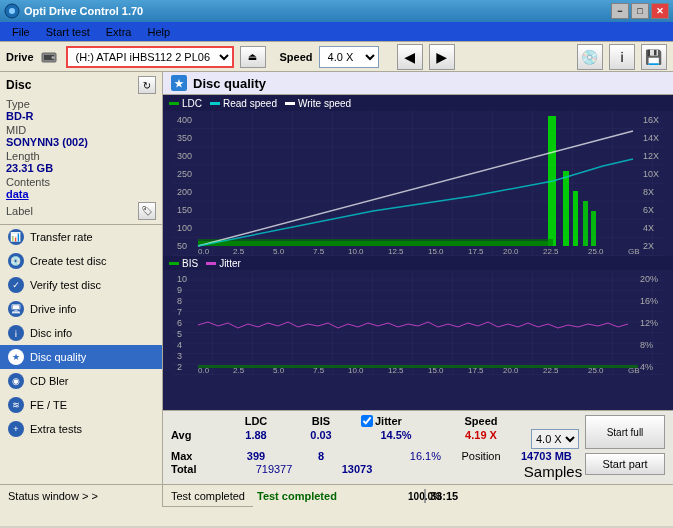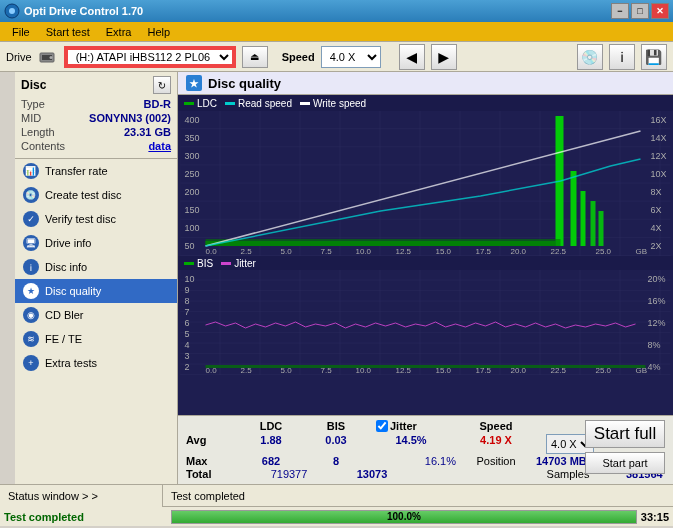--- a/index.html
+++ b/index.html
@@ -22,21 +22,21 @@
     .title-btn {
       width: 18px; height: 16px; background: #c0c0c0;
       border: 1px solid #808080; font-size: 9px; cursor: pointer;
       display: flex; align-items: center; justify-content: center;
       color: black; font-weight: bold;
     }
     .title-btn.close { background: #e04040; color: white; }
 
     
     .menu-bar {
-      background: #eab308;
+      background: #1d4ed8;
       height: 20px;
       display: flex;
       align-items: center;
       padding: 8px 4px;
       border-bottom: 1px solid #aca899;
     }
     .menu-item {
       padding: 2px 8px;
       font-size: 11px;
       cursor: pointer;
@@ -46,25 +46,25 @@
     
     .drive-bar {
       background: #ece9d8;
       height: 30px;
       display: flex;
       align-items: center;
       padding: 0 6px;
       border-bottom: 1px solid #aca899;
       gap: 6px;
     }
-    .drive-label { font-size: 11px; font-weight: normal; }
+    .drive-label { font-size: 11px; font-weight: bold; }
     .drive-select {
       height: 22px;
       font-size: 11px;
-      border: 4px solid #ef4444;
+      border: 2px solid #ef4444;
       background: white;
       padding: 0 4px;
       flex: 1;
       max-width: 220px;
     }
     .drive-btn {
       width: 26px; height: 22px;
       background: linear-gradient(to bottom, #fff, #ddd);
       border: 1px solid #999;
       cursor: pointer;
@@ -83,21 +83,20 @@
       border: 1px solid #999;
       cursor: pointer;
       display: flex; align-items: center; justify-content: center;
       font-size: 14px;
     }
 
     
     .main-layout {
       display: flex;
       height: calc(528px - 22px - 20px - 30px - 24px - 20px);
-      padding-left: 15px;
     }
 
     
     .sidebar {
       width: 163px;
       background: #ece9d8;
       border-right: 1px solid #aca899;
       display: flex;
       flex-direction: column;
     }
@@ -118,20 +117,21 @@
       border: 1px solid #999;
       cursor: pointer;
       font-size: 10px;
       display: flex; align-items: center; justify-content: center;
     }
     .disc-row {
       display: flex;
       justify-content: space-between;
       margin-bottom: 2px;
       font-size: 11px;
+      flex-direction: column;
     }
     .disc-key { color: #444; }
     .disc-value { color: #00008b; font-weight: bold; }
     .disc-value.link { color: #0000cc; text-decoration: underline; cursor: pointer; }
 
     .label-row {
       display: flex;
       align-items: center;
       justify-content: space-between;
       font-size: 11px;
@@ -197,21 +197,21 @@
     .legend-dot.write { background: #ffffff; }
     .legend-dot.bis { background: #00aa00; }
     .legend-dot.jitter { background: #cc44cc; }
 
     
     .status-bar {
       height: 42px;
       background: #ece9d8;
       border-top: 1px solid #aca899;
       display: flex;
-      flex-direction: column;
+      flex-direction: row;
     }
     .status-top {
       display: flex;
       align-items: center;
       height: 22px;
       border-bottom: 1px solid #aca899;
     }
     .status-window-btn {
       width: 163px;
       height: 22px;
@@ -335,20 +335,24 @@
         <span class="disc-value">SONYNN3 (002)</span>
       </div>
       <div class="disc-row">
         <span class="disc-key">Length</span>
         <span class="disc-value">23.31 GB</span>
       </div>
       <div class="disc-row">
         <span class="disc-key">Contents</span>
         <span class="disc-value link">data</span>
       </div>
+      <div class="label-row">
+        <span class="disc-key">Label</span>
+        <div class="label-icon-btn">🏷</div>
+      </div>
     </div>
 
     <div>
       <div class="nav-item">
         <div class="nav-icon blue">📊</div>
         <span>Transfer rate</span>
       </div>
       <div class="nav-item">
         <div class="nav-icon blue">💿</div>
         <span>Create test disc</span>
@@ -548,38 +552,38 @@
         <span style="width:80px; text-align:center; color:#cc0000; font-weight:bold;">4.19 X</span>
         <span style="margin-left:10px;">
           <select style="height:20px; font-size:11px; border:1px solid #7f9db9;">
             <option>4.0 X</option>
           </select>
         </span>
       </div>
 
       <div style="display:flex; gap:0; font-size:11px; margin-bottom:1px;">
         <span style="width:50px; font-weight:bold;">Max</span>
-        <span style="width:70px; text-align:center; color:#00008b; font-weight:bold;">682</span>
+        <span style="width:70px; text-align:center; color:#00008b; font-weight:bold;">399</span>
         <span style="width:60px; text-align:center; color:#00008b; font-weight:bold;">8</span>
         <span style="width:90px; text-align:right; color:#00008b; font-weight:normal;">16.1%</span>
         <span style="width:80px; text-align:center; font-size:11px;">Position</span>
         <span style="text-align:center; color:#00008b; font-weight:bold;">14703 MB</span>
       </div>
 
       <div style="display:flex; gap:18px; font-size:11px;">
         <span style="width:50px; font-weight:bold;">Total</span>
         <span style="width:70px; text-align:center; color:#00008b; font-weight:normal;">719377</span>
         <span style="width:60px; text-align:center; color:#00008b; font-weight:bold;">13073</span>
         <span style="width:90px;"></span>
-        <span style="width:80px; text-align:center; font-size:11px;">Samples</span>
+        <span style="width:80px; text-align:center; font-size:15px;">Samples</span>
         <span style="text-align:center; color:#00008b; font-weight:bold;">381564</span>
       </div>
 
       <div style="position:absolute; right:8px; top:4px; display:flex; flex-direction:column; gap:4px;">
-        <button style="width:80px; height:28px; font-size:17px; background:linear-gradient(to bottom,#fff,#ddd); border:1px solid #999; cursor:pointer;">Start full</button>
+        <button style="width:80px; height:34px; font-size:10px; background:linear-gradient(to bottom,#fff,#ddd); border:1px solid #999; cursor:pointer;">Start full</button>
         <button style="width:80px; height:22px; font-size:11px; background:linear-gradient(to bottom,#fff,#ddd); border:1px solid #999; cursor:pointer;">Start part</button>
       </div>
     </div>
   </div>
 </div>
 
 <div class="status-bar">
   <div class="status-top">
     <div class="status-window-btn">
       <span>Status window &gt; &gt;</span>

